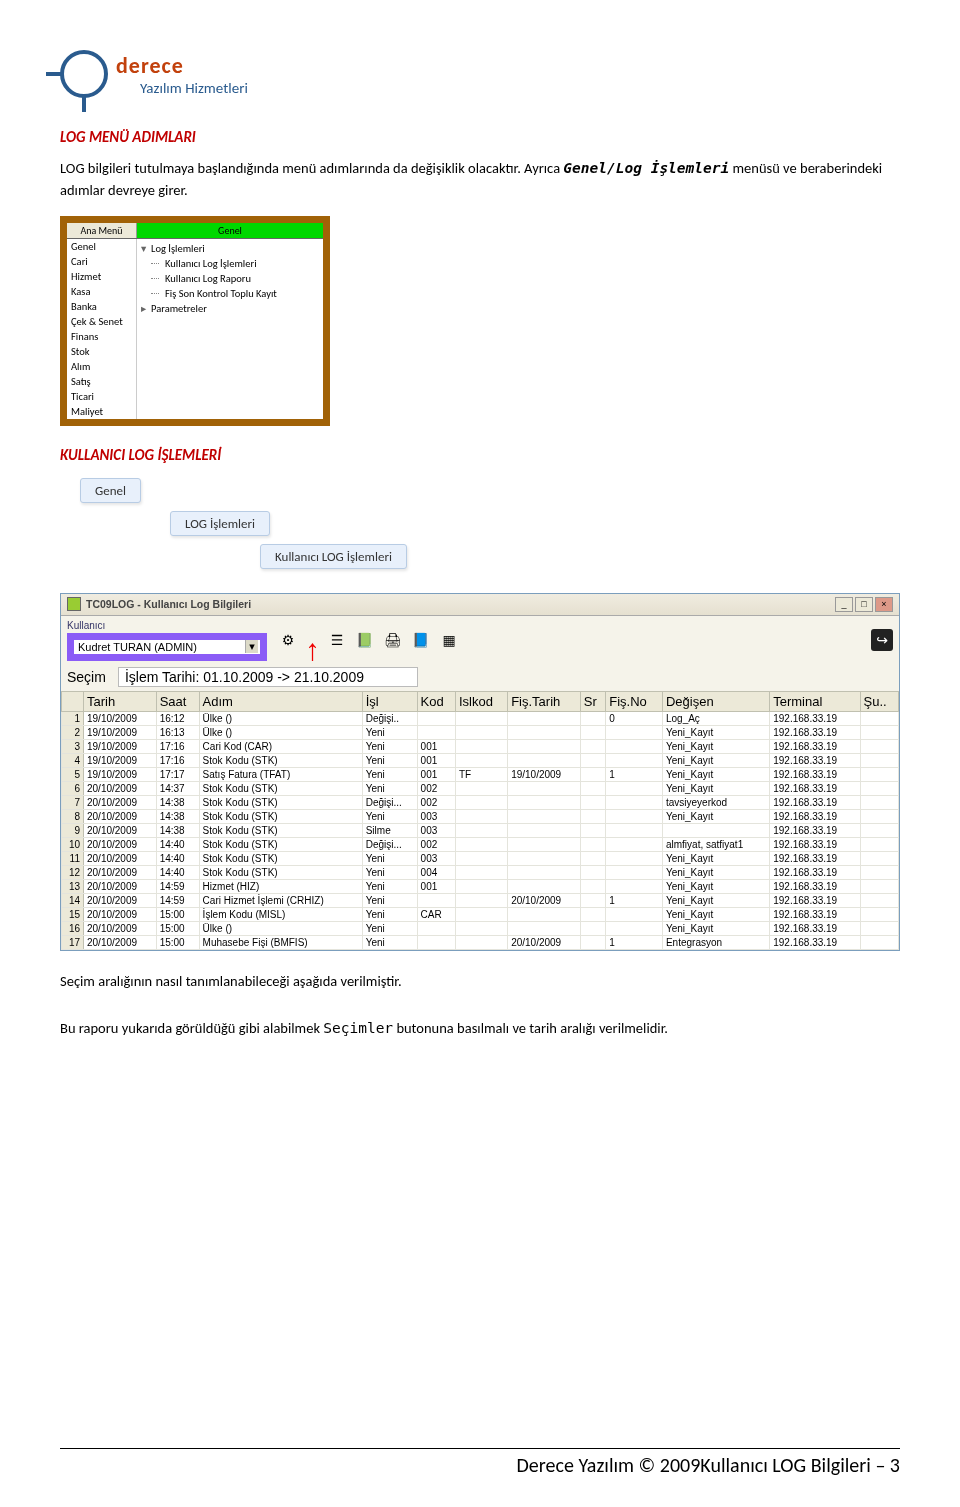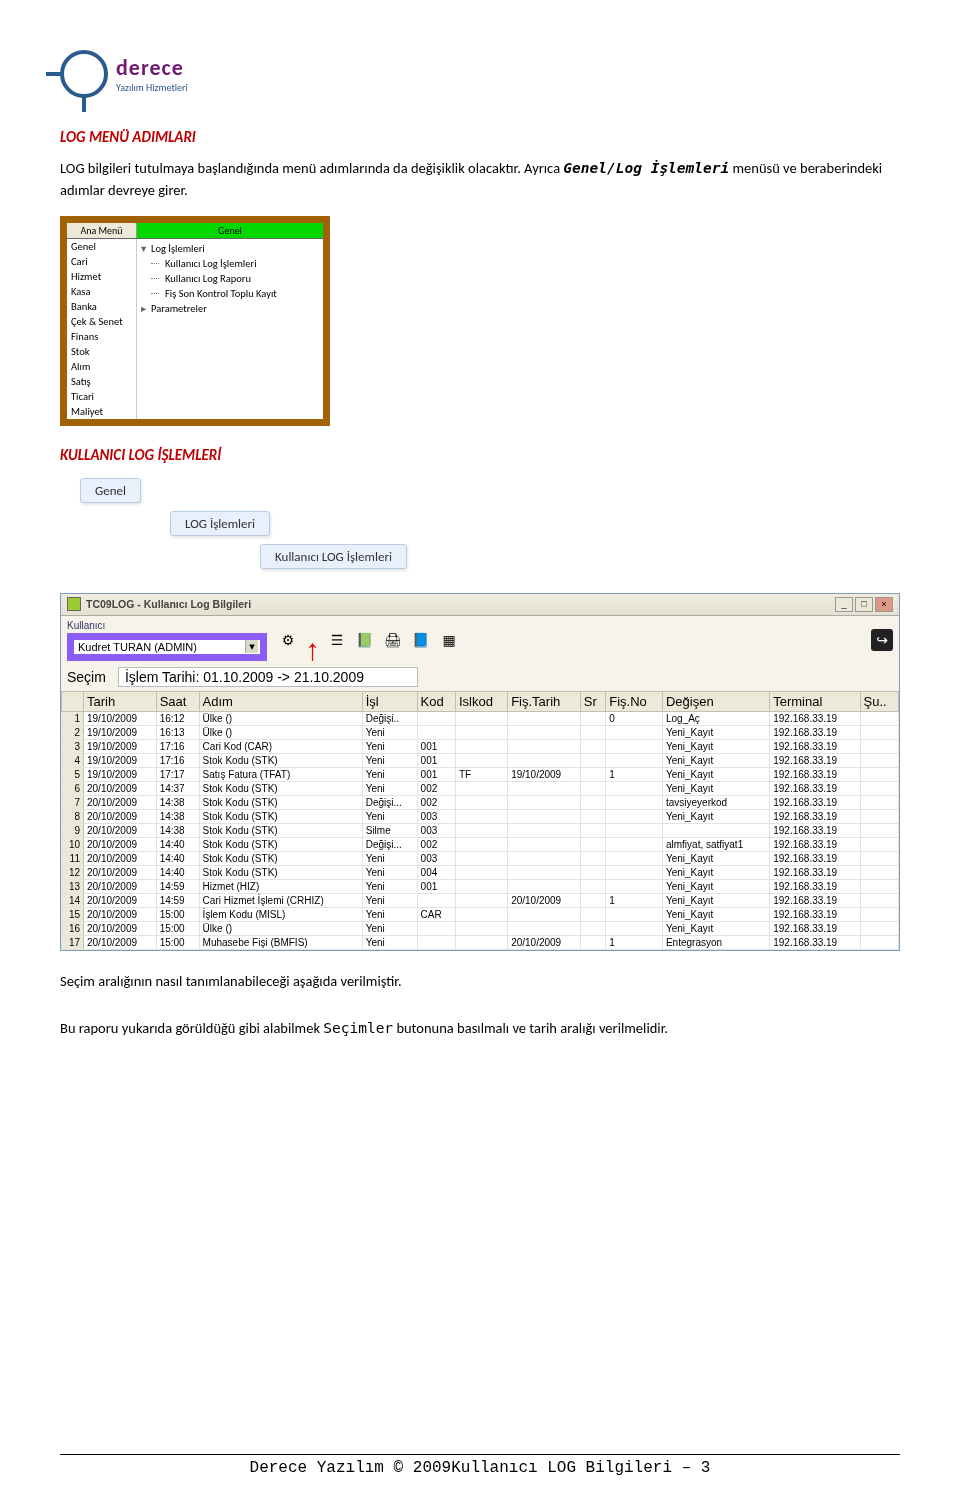--- a/index.html
+++ b/index.html
@@ -3,22 +3,22 @@
 <meta charset="utf-8">
 <style>
 * { box-sizing: border-box; margin: 0; padding: 0; }
 body { font-family: Calibri, Arial, sans-serif; background: #fff; width: 960px; margin: 0 auto; color: #000; position: relative; min-height: 1507px; }
 .page { padding: 50px 60px 80px 60px; }
 .logo-area { display: flex; align-items: center; margin-bottom: 30px; }
 .logo-circle { width: 48px; height: 48px; border: 4px solid #2a5b8e; border-radius: 50%; position: relative; flex-shrink: 0; }
 .logo-circle::before { content: ''; position: absolute; left: -18px; top: 50%; width: 18px; height: 4px; background: #2a5b8e; transform: translateY(-2px); }
 .logo-circle::after { content: ''; position: absolute; bottom: -18px; left: 50%; width: 4px; height: 18px; background: #2a5b8e; transform: translateX(-2px); }
 .logo-text { margin-left: 8px; }
-.logo-main { font-size: 22px; font-weight: bold; color: #701a75; letter-spacing: 1px; }
-.logo-sub { font-size: 10px; color: #2a5b8e; }
+.logo-main { font-size: 22px; font-weight: bold; color: #c2410c; letter-spacing: 1px; }
+.logo-sub { font-size: 15px; color: #2a5b8e; margin-left: 24px; }
 h2.heading-red { color: #C00000; font-size: 15px; font-weight: bold; margin: 20px 0 12px 0; font-style: italic; }
 .body-text { font-size: 14.5px; line-height: 1.5; margin-bottom: 14px; }
 .italic-bold { font-style: italic; font-weight: bold; font-family: Consolas, monospace; }
 .mono { font-family: Consolas, monospace; }
 .menu-split { display: flex; gap: 20px; margin: 6px 0 20px 0; align-items: flex-start; }
 .menu-left { flex: 0 0 270px; }
 .menu-right-text { flex: 1; font-size: 14.5px; line-height: 1.5; padding-top: 100px; }
 
 
 .ss1 { border: 7px solid #a16207; font-size: 11px; background: #a21caf; }
@@ -60,21 +60,21 @@
 .red-arrow { color: #e00; font-size: 30px; position: relative; top: 10px; }
 .ss2-exit { width: 22px; height: 22px; background: #222; color: #fff; font-size: 14px; text-align: center; line-height: 22px; margin-left: auto; border-radius: 3px; }
 .ss2-secim { display: flex; align-items: center; background: #f5f3ea; padding: 0 6px 4px 6px; gap: 12px; font-size: 14px; }
 .ss2-secim-box { background: #fff; border: 1px solid #bbb; padding: 1px 6px; flex: 1; max-width: 300px; }
 .ss2-grid { width: 100%; border-collapse: collapse; background: #fff; }
 .ss2-grid th { background: #ece9d8; border: 1px solid #c0c0b0; padding: 2px 3px; font-weight: normal; font-size: 13px; text-align: left; }
 .ss2-grid td { border: 1px solid #e4e4dc; padding: 1px 3px; font-size: 10px; white-space: nowrap; }
 .ss2-grid th.num, .ss2-grid td.num { text-align: right; width: 22px; background: #ece9d8; }
 .ss2-grid td.num { border-right: 1px solid #c0c0b0; }
 
-.footer { position: absolute; bottom: 30px; left: 60px; right: 60px; border-top: 1px solid #000; font-size: 16px; display: flex; justify-content: center; padding-top: 4px; font-family: Liberation Mono, monospace; }
+.footer { position: absolute; bottom: 30px; left: 60px; right: 60px; border-top: 1px solid #000; font-size: 20px; display: flex; justify-content: flex-end; padding-top: 4px; }
 </style>
 </head>
 <body>
 
 <div class="page">
   <div class="logo-area">
     <div class="logo-circle"></div>
     <div class="logo-text">
       <div class="logo-main">derece</div>
       <div class="logo-sub">Yazılım Hizmetleri</div>

